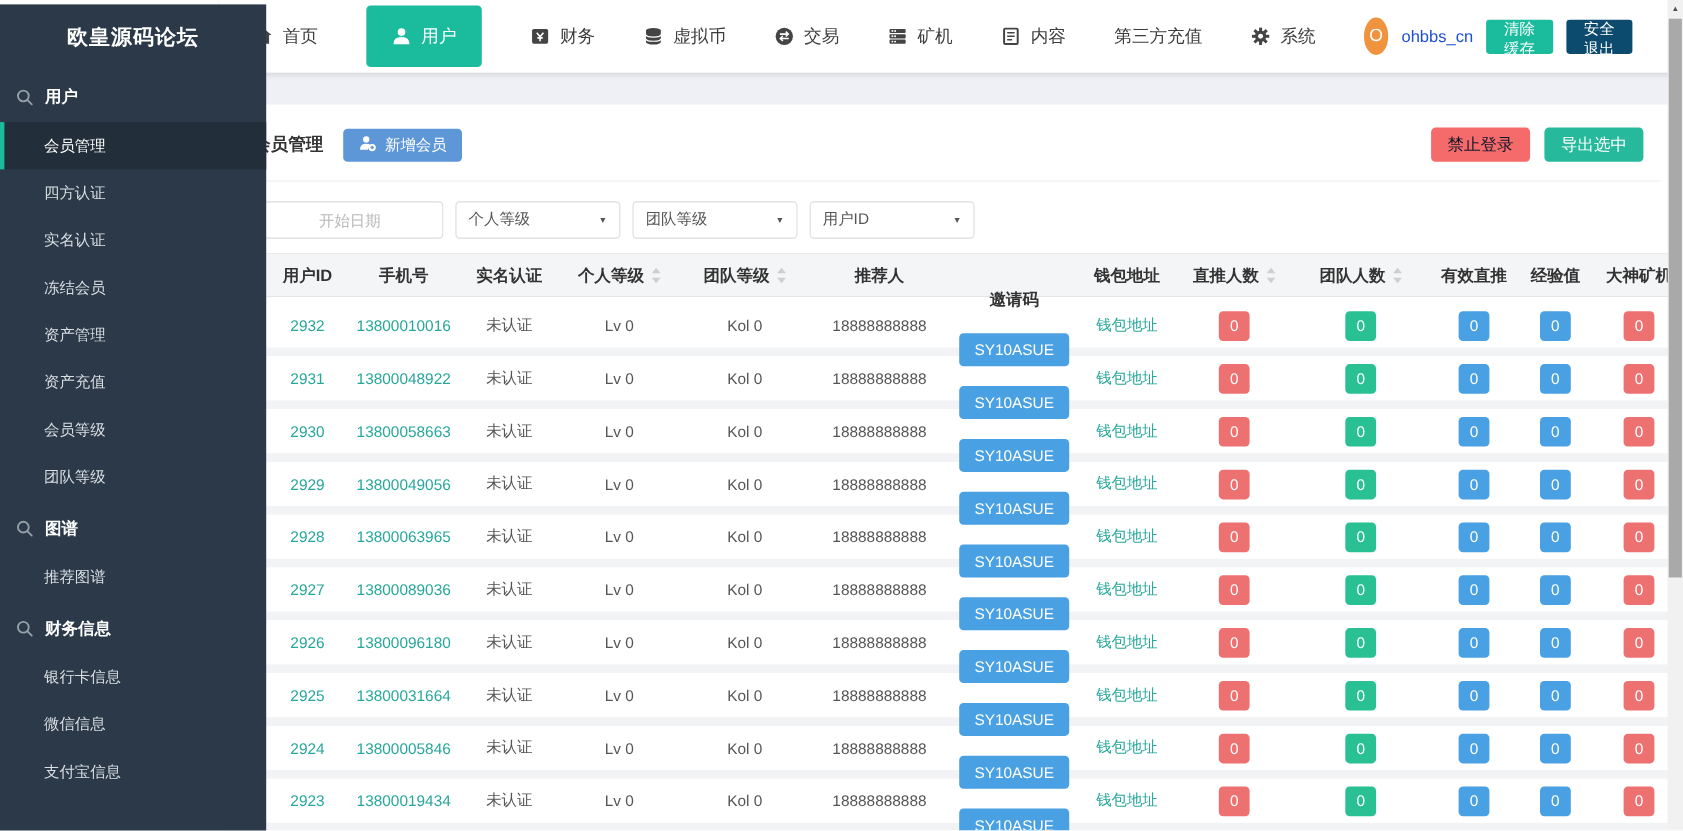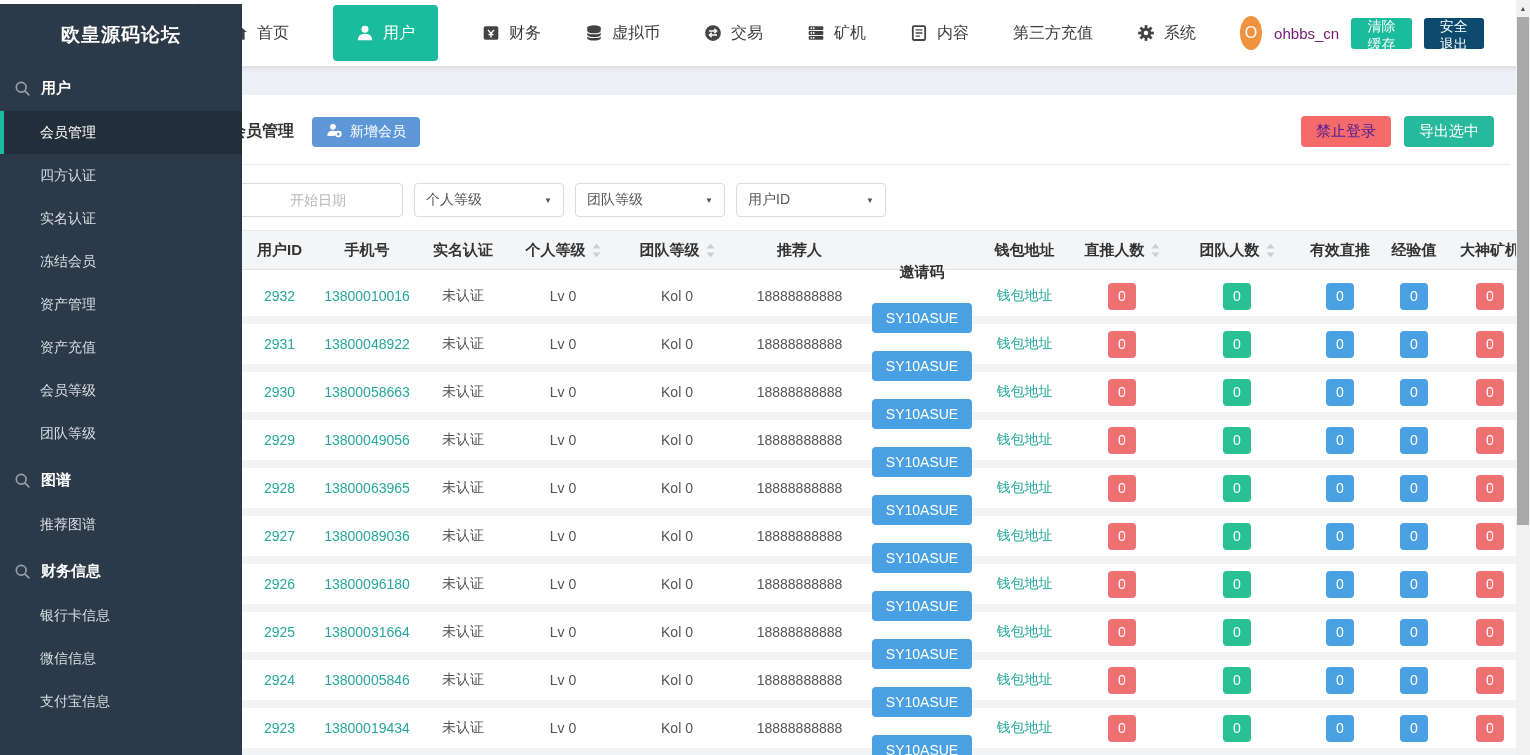--- a/index.html
+++ b/index.html
@@ -18,32 +18,32 @@
   .side-item.active{background:#222f3a;color:#fff;border-left:4px solid #1bbc9d;padding-left:36px;}
   
   .topbar{position:absolute;left:200px;top:0;width:1330px;height:66px;background:#fff;box-shadow:0 2px 5px rgba(0,0,0,.10);z-index:5;display:flex;align-items:center;}
   .nav-items{display:flex;align-items:center;height:100%;padding-left:30px;}
   .nav-item{display:flex;align-items:center;gap:9px;font-size:16px;color:#3c3c3c;margin-right:44px;cursor:pointer;white-space:nowrap;}
   .nav-item .nicon{display:flex;color:#444;}
   .nav-item.active{background:#1bbc9d;color:#fff;height:56px;border-radius:4px;padding:0 23px;}
   .nav-item.active .nicon{color:#fff;}
   .nav-right{margin-left:auto;display:flex;align-items:center;gap:12px;padding-right:46px;}
   .avatar{width:34px;height:34px;border-radius:50%;background:#f0933e;color:#fff;display:flex;align-items:center;justify-content:center;font-size:16px;cursor:pointer;}
-  .username{font-size:15px;color:#701a75;cursor:pointer;}
+  .username{font-size:15px;color:#1d4ed8;cursor:pointer;}
   .btn{border:none;cursor:pointer;font-family:inherit;}
   .btn-cache{background:#1bbc9d;color:#fff;height:31px;padding:0 12px;border-radius:3px;font-size:14px;}
   .btn-logout{background:#0c4a6e;color:#fff;height:31px;padding:0 12px;border-radius:3px;font-size:14px;}
   
   .substrip{position:absolute;left:200px;top:66px;width:1330px;height:29px;background:#eef0f5;z-index:4;}
   .main{position:absolute;left:200px;top:95px;width:1330px;height:660px;background:#fff;overflow:hidden;}
   .page-header{display:flex;align-items:center;padding:21px 36px 0 30px;}
   .page-title{font-size:16px;font-weight:bold;color:#333;}
   .btn-add{background:#5e97d8;color:#fff;height:30px;padding:0 14px;border-radius:4px;font-size:14px;display:flex;align-items:center;gap:7px;margin-left:18px;}
   .hspacer{flex:1;}
-  .btn-ban{background:#f56b6b;color:#4c1d95;height:31px;padding:0 15px;border-radius:4px;font-size:15px;}
+  .btn-ban{background:#f56b6b;color:#0f172a;height:31px;padding:0 15px;border-radius:4px;font-size:15px;}
   .btn-export{background:#27b99b;color:#fff;height:31px;padding:0 15px;border-radius:4px;font-size:15px;margin-left:13px;}
   .divider{border-bottom:1px solid #ededed;margin:17px 20px 0 20px;}
   
   .filters{display:flex;align-items:center;margin:18px 0 0 33px;gap:11px;}
   .f-input,.f-select{height:34px;border:1px solid #dcdcdc;border-radius:4px;background:#fff;font-size:14px;color:#555;}
   .f-input{width:170px;padding:0 12px;font-family:inherit;text-align:center;}
   .f-input::placeholder{color:#b8b8b8;}
   .f-select{width:150px;display:flex;align-items:center;justify-content:space-between;padding:0 11px;cursor:pointer;}
   .caret{font-size:8px;color:#555;}
   .search-wrap{position:relative;width:400px;}

